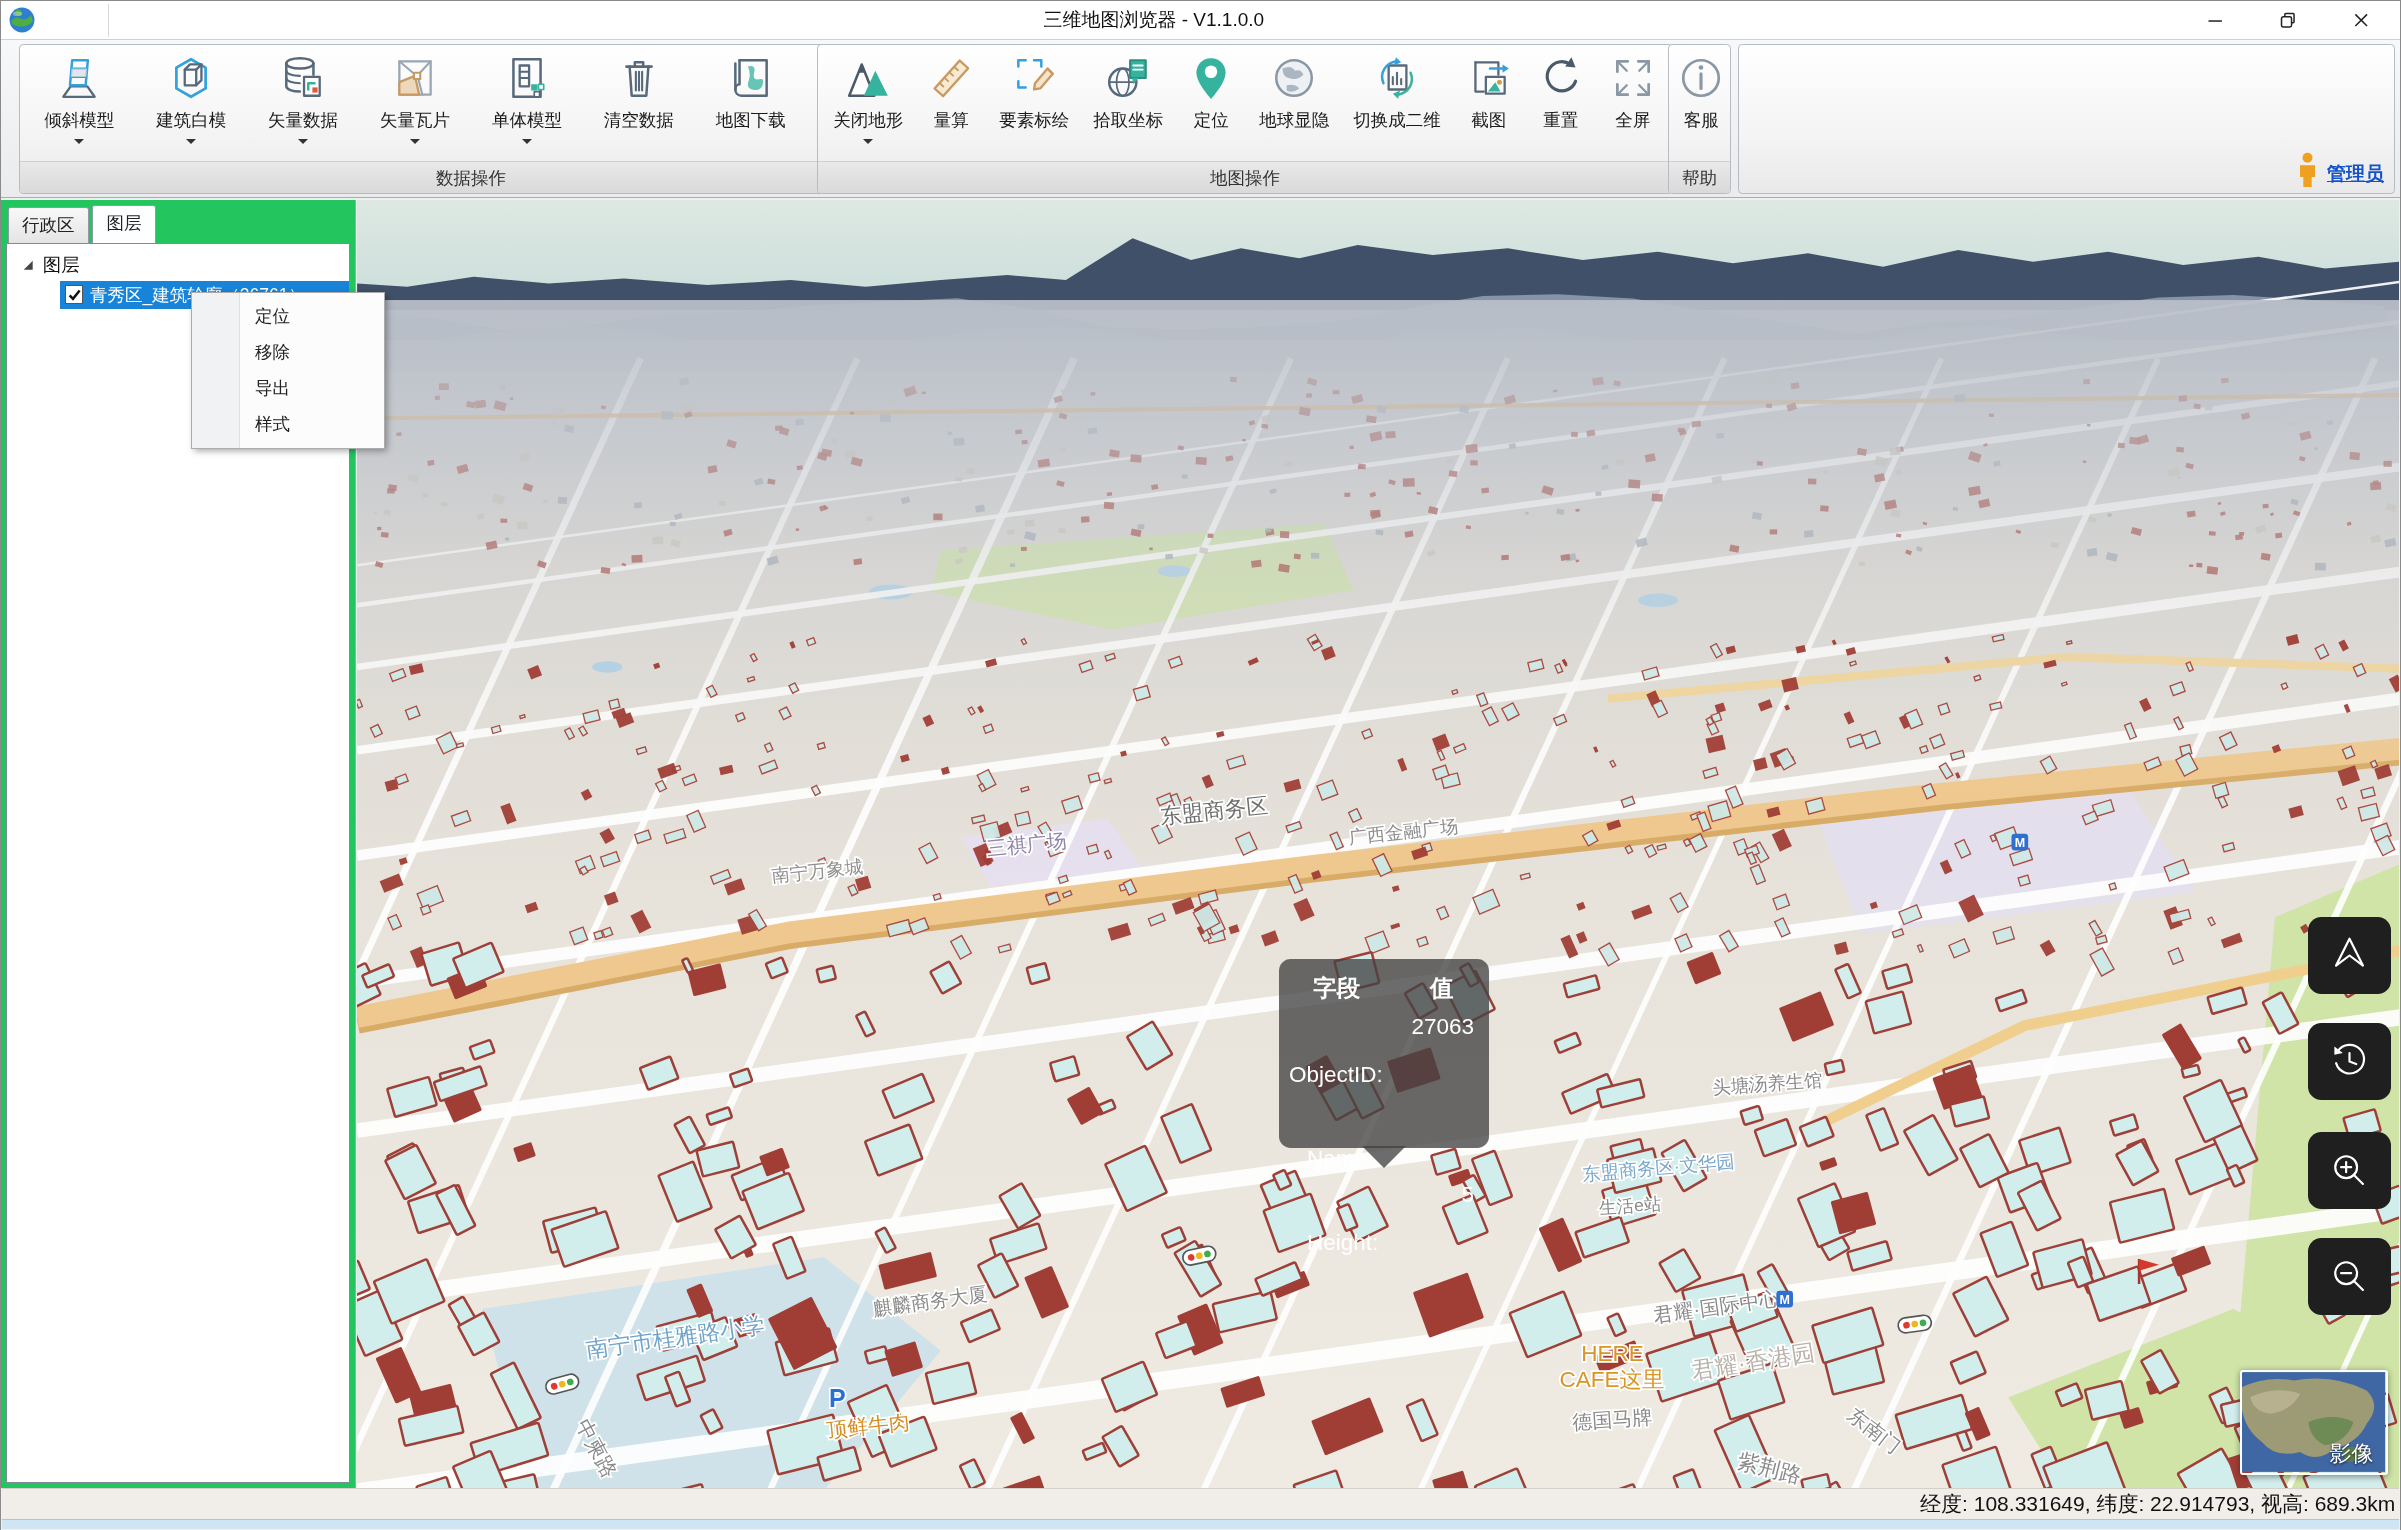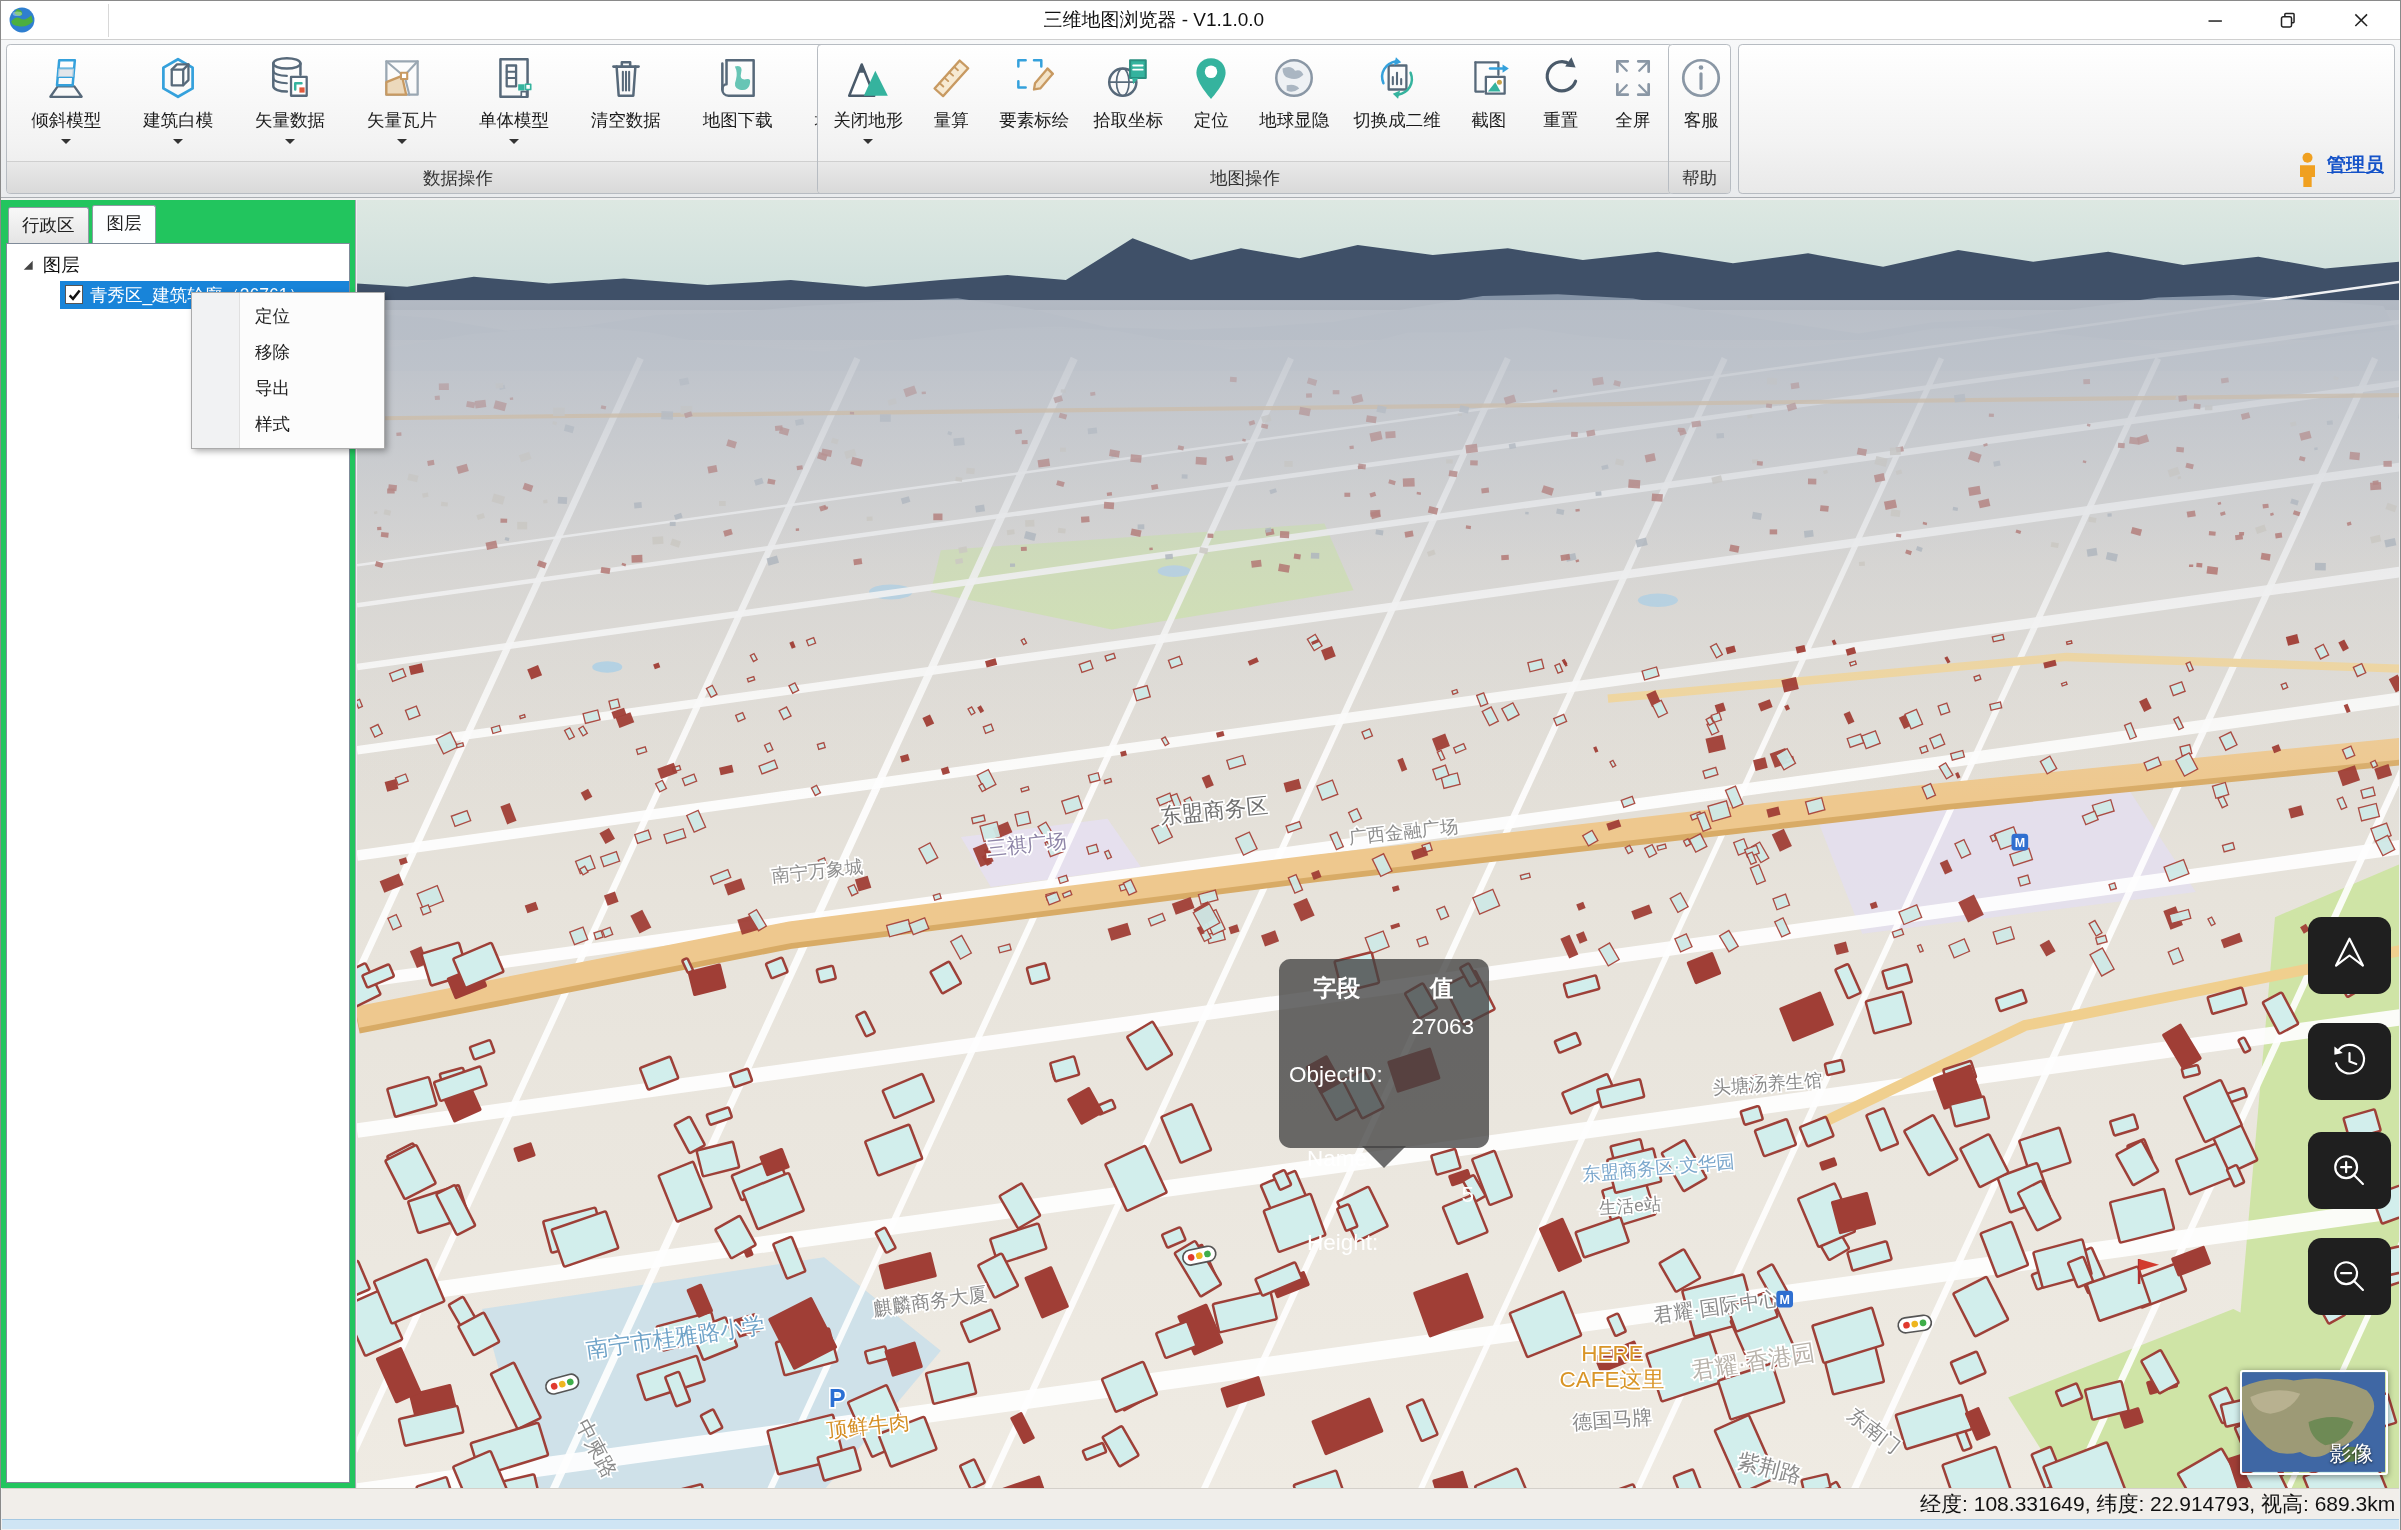--- a/index.html
+++ b/index.html
@@ -17,21 +17,21 @@
 
   
   .ribbon{position:absolute;left:0;top:38px;width:100%;height:159px;background:linear-gradient(#f7f8f9,#e9ebed);border-top:0.8px solid #d0d0d0;border-bottom:0.8px solid #a9adb2;}
   .rgroup{position:absolute;top:4.2px;height:150px;border:0.8px solid #b7bcc2;border-radius:4.2px;background:linear-gradient(#ffffff,#f3f3f3 65%,#e9e9e9);box-shadow:0 0.8px 0.8px rgba(255,255,255,.8) inset;}
   .rgroup .items{position:absolute;left:0;top:0;right:0;bottom:32px;display:flex;align-items:flex-start;justify-content:space-around;padding:6.7px 3.3px 0 3.3px;}
   .rgroup .glabel{position:absolute;left:0;right:0;bottom:0;height:32px;background:linear-gradient(#e9e9e9,#d9d9d9);border-top:0.8px solid #cfcfcf;border-radius:0 0 3.3px 3.3px;text-align:center;font-size:17.5px;color:#333;line-height:32px;}
   .ritem{display:flex;flex-direction:column;align-items:center;padding:1.7px 5px;cursor:default;}
   .ritem svg{width:48px;height:48px;}
   .ritem .rlabel{font-size:17.5px;color:#1a1a1a;margin-top:3.3px;white-space:nowrap;}
   .ritem .drop{width:0;height:0;border-left:5px solid transparent;border-right:5px solid transparent;border-top:5.8px solid #333;margin-top:6.7px;}
-  .ruser{position:absolute;right:10px;bottom:6.7px;display:flex;align-items:flex-start;gap:6.7px;cursor:pointer;}
+  .ruser{position:absolute;right:10px;bottom:6.7px;display:flex;align-items:flex-end;gap:6.7px;cursor:pointer;}
   .ruser .utext{font-size:19px;font-weight:bold;color:#1452c8;text-decoration:underline;}
 
   
   .sidebar{position:absolute;left:0;top:199px;width:355px;bottom:42px;background:#22c55e;border-right:0.8px solid #a0a6ad;}
   .tabs{position:absolute;left:6.7px;top:6.7px;height:37px;display:flex;align-items:flex-end;gap:3.3px;}
   .tab{border:0.8px solid #8f9aa3;border-bottom:none;padding:5px 13.3px 6.7px 13.3px;font-size:17.5px;color:#222;background:linear-gradient(#f8f8f8,#e4e4e4);border-radius:2.5px 2.5px 0 0;cursor:default;}
   .tab.active{background:#fdfeff;padding-bottom:8.3px;box-shadow:0 1.7px 0 #fdfeff;}
   .treebox{position:absolute;left:5px;right:5px;top:43px;bottom:5px;background:#ffffff;border:0.8px solid #7f8b99;}
   .tree-root{display:flex;align-items:center;gap:8.3px;padding:8.3px 0 3.3px 15px;font-size:18.4px;color:#111;}
   .tree-item{display:flex;align-items:center;gap:6.7px;margin-left:53px;height:28px;background:#1884d9;color:#fff;font-size:17.5px;padding-left:5px;cursor:default;}
@@ -97,21 +97,21 @@
       <div class="winbtn">
           <svg viewBox="0 0 22 22">
             <line x1="4" y1="4" x2="18" y2="18"></line>
             <line x1="18" y1="4" x2="4" y2="18"></line>
           </svg>
         </div>
     </div>
   </div>
 
   <div class="ribbon" id="ribbon">
-      <div class="rgroup" style="left: 5px; width: 904px;">
+      <div class="rgroup" style="left: 18px; width: 904px;">
         <div class="items">
           <div class="ritem">
             <span><svg viewBox="0 0 46 46" fill="none" stroke-linecap="round" stroke-linejoin="round">
                 <polygon points="8,41 38,41 31,31 15,31" stroke="#57697a" stroke-width="2.2"></polygon>
                 <g transform="skewX(-5)">
                   <rect x="17" y="6" width="15" height="24" stroke="#35a1dc" stroke-width="2.4"></rect>
                   <line x1="17" y1="14" x2="32" y2="14" stroke="#35a1dc" stroke-width="2"></line>
                   <line x1="17" y1="22" x2="32" y2="22" stroke="#35a1dc" stroke-width="2"></line>
                   <rect x="17" y="14" width="15" height="8" fill="#d9dde2" opacity=".7"></rect>
                 </g>

